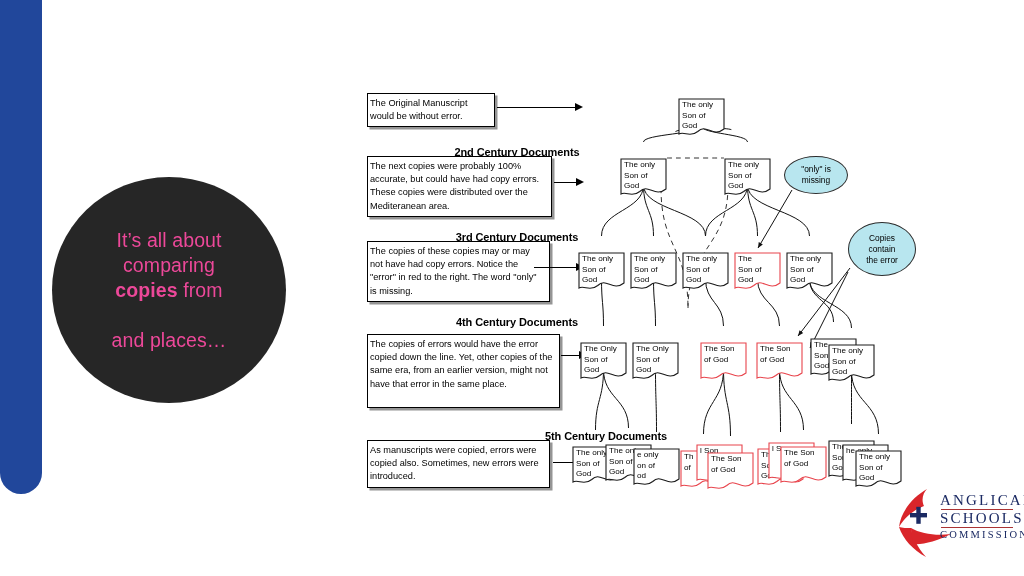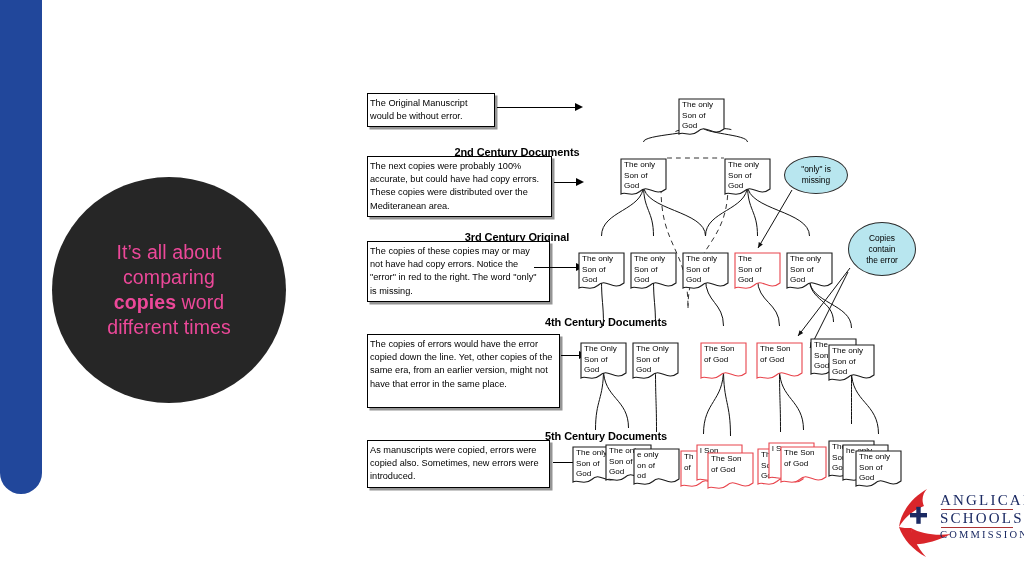--- a/index.html
+++ b/index.html
@@ -115,33 +115,34 @@
 <div id="stage">
 
   <div class="blue-bar" style="background: rgb(33, 71, 155);"></div>
 
   <div class="circle-wrap">
     <div class="circle-ring"></div>
     <div class="circle-fill" style="background: rgb(38, 38, 38);">
       <div class="circle-text">
         <span>It’s all about</span><br>
         <span>comparing</span><br>
-        <b>copies</b><span> word</span><br>
-        <span>different times</span><br>
+        <b>copies</b><span> from</span><br>
+        <br>
+        <span>and places…</span>
       </div>
     </div>
   </div>
 
   <div id="captions">
       <div class="cap-box" style="left: 367px; top: 93px; width: 128px; min-height: 28px;">The Original Manuscript would be without error.</div>
       <div class="cap-title" style="left: 367px; top: 146px; width: 300px;">2nd Century Documents</div>
       <div class="cap-box" style="left: 367px; top: 156px; width: 185px; min-height: 58px;">The next copies were probably 100% accurate, but could have had copy errors.  These copies were distributed over the Mediteranean area.</div>
-      <div class="cap-title" style="left: 367px; top: 231px; width: 300px;">3rd Century Original</div>
+      <div class="cap-title" style="left: 367px; top: 231px; width: 300px;">3rd Century Documents</div>
       <div class="cap-box" style="left: 367px; top: 241px; width: 183px; min-height: 56px;">The copies of these copies may or may not have had copy errors.  Notice the "error" in red to the right.  The word "only" is missing.</div>
-      <div class="cap-title" style="left: 367px; top: 316px; width: 300px; text-align: right;">4th Century Documents</div>
+      <div class="cap-title" style="left: 367px; top: 316px; width: 300px;">4th Century Documents</div>
       <div class="cap-box" style="left: 367px; top: 334px; width: 193px; min-height: 74px;">The copies of errors would have the error copied down the line.  Yet, other copies of the same era, from an earlier version, might not have that error in the same place.</div>
       <div class="cap-title" style="left: 367px; top: 430px; width: 300px; text-align: right;">5th Century Documents</div>
       <div class="cap-box" style="left: 367px; top: 440px; width: 183px; min-height: 48px;">As manuscripts were copied, errors were copied also.  Sometimes, new errors were introduced.</div>
     </div>
 
   <div id="arrows">
       <div class="arrow-line" style="left: 497px; top: 107px; width: 78px;"></div>
       <div class="arrow-head" style="left: 575px; top: 103px;"></div>
       <div class="arrow-line" style="left: 554px; top: 182px; width: 22px;"></div>
       <div class="arrow-head" style="left: 576px; top: 178px;"></div>

